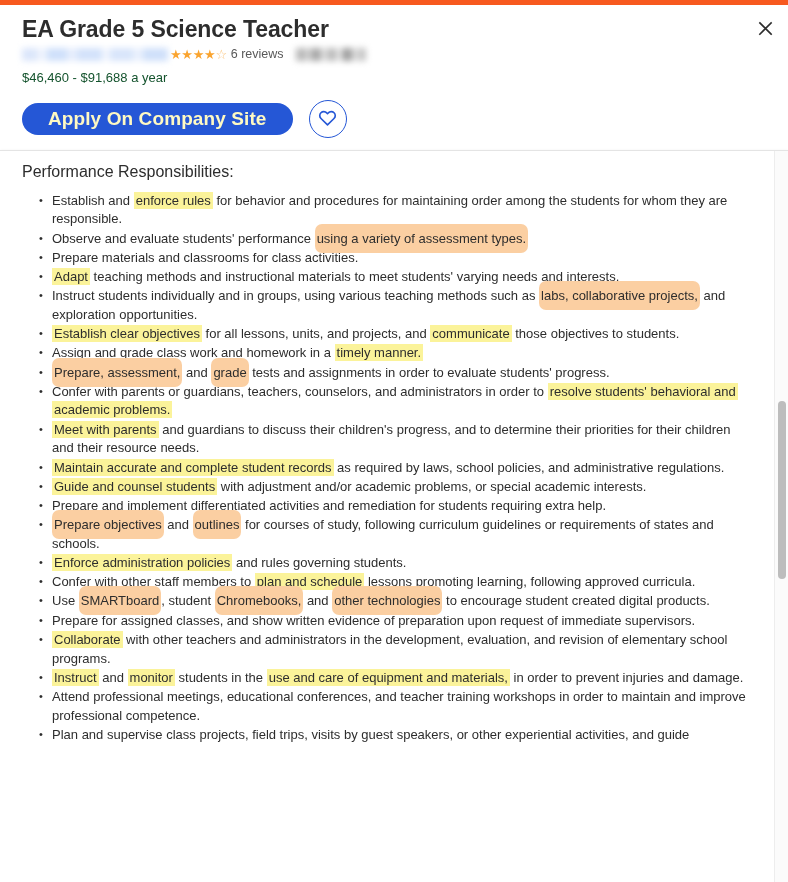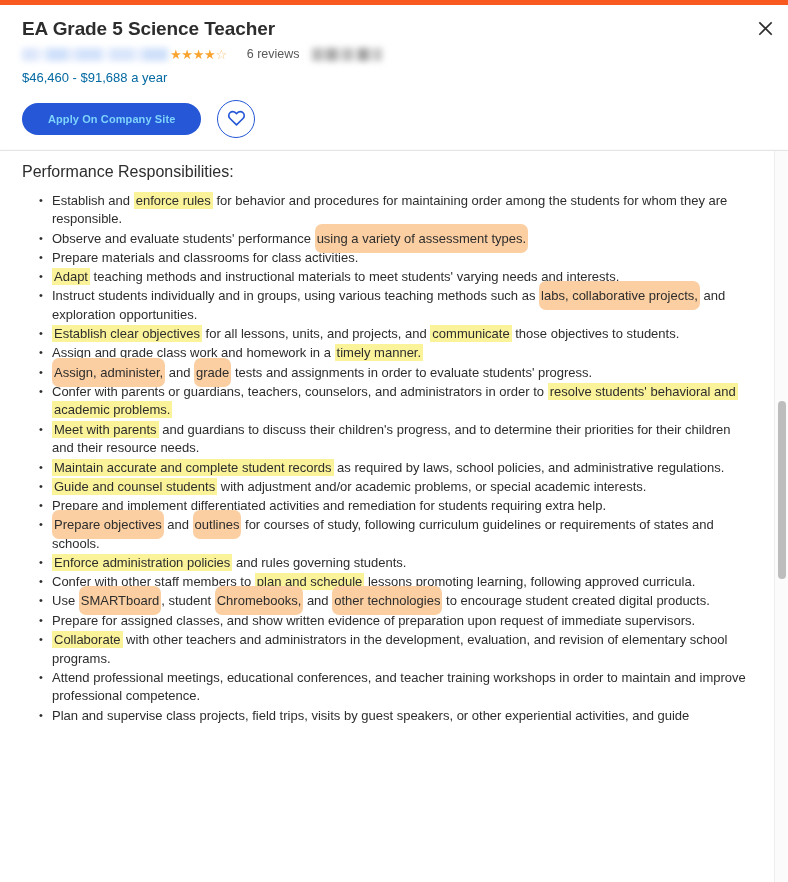--- a/index.html
+++ b/index.html
@@ -26,21 +26,21 @@
   
   #job-header {
     position: relative;
     padding: 12px 20px 0 22px;
     background: #ffffff;
     height: 136px;
     box-sizing: border-box;
   }
 
   #job-title {
-    font-size: 19px;
+    font-size: 23px;
     font-weight: bold;
     color: #2d2d2d;
     letter-spacing: -0.1px;
     line-height: 24px;
     margin: 0;
     padding: 0;
   }
 
   #company-line {
     display: flex;
@@ -78,46 +78,46 @@
     letter-spacing: -0.3px;
     line-height: 13px;
     margin-left: 2px;
     white-space: nowrap;
   }
   #stars .empty-star { color: #fac37a; }
 
   #reviews-link {
     font-size: 12.5px;
     color: #595959;
-    margin-left: 20px;
+    margin-left: 4px;
     white-space: nowrap;
     text-decoration: none;
   }
 
   #salary {
     font-size: 13px;
-    color: #0369a1;
+    color: #14532d;
     margin-top: 4px;
     line-height: 17px;
   }
 
   #action-row {
     display: flex;
     align-items: center;
     margin-top: 14px;
   }
 
   #apply-button {
     background: #2557d6;
-    color: #7dd3fc;
+    color: #fef9c3;
     border: none;
     border-radius: 22px;
     height: 32px;
     padding: 0 26px;
-    font-size: 11px;
+    font-size: 19px;
     font-weight: bold;
     font-family: "Liberation Sans", sans-serif;
     cursor: pointer;
     letter-spacing: 0.1px;
   }
 
   #save-job-button {
     width: 38px;
     height: 38px;
     margin-left: 16px;
@@ -273,32 +273,33 @@
   <div id="description-inner">
     <p id="responsibilities-heading">Performance Responsibilities:</p>
     <ul id="responsibilities-list">
         <li><span>Establish and </span><mark class="hl-yellow">enforce rules</mark><span> for behavior and procedures for maintaining order among the students for whom they are responsible.</span></li>
         <li><span>Observe and evaluate students' performance </span><mark class="hl-orange">using a variety of assessment types.</mark></li>
         <li><span>Prepare materials and classrooms for class activities.</span></li>
         <li><mark class="hl-yellow">Adapt</mark><span> teaching methods and instructional materials to meet students' varying needs and interests.</span></li>
         <li><span>Instruct students individually and in groups, using various teaching methods such as </span><mark class="hl-orange">labs, collaborative projects,</mark><span> and exploration opportunities.</span></li>
         <li><mark class="hl-yellow">Establish clear objectives</mark><span> for all lessons, units, and projects, and </span><mark class="hl-yellow">communicate</mark><span> those objectives to students.</span></li>
         <li><span>Assign and grade class work and homework in a </span><mark class="hl-yellow">timely manner.</mark></li>
-        <li><mark class="hl-orange">Assign, administer,</mark><span> and </span><mark class="hl-orange">grade</mark><span> tests and assignments in order to evaluate students' progress.</span></li>
+        <li><mark class="hl-orange">Prepare, assessment,</mark><span> and </span><mark class="hl-orange">grade</mark><span> tests and assignments in order to evaluate students' progress.</span></li>
         <li><span>Confer with parents or guardians, teachers, counselors, and administrators in order to </span><mark class="hl-yellow">resolve students' behavioral and academic problems.</mark></li>
         <li><mark class="hl-yellow">Meet with parents</mark><span> and guardians to discuss their children's progress, and to determine their priorities for their children and their resource needs.</span></li>
         <li><mark class="hl-yellow">Maintain accurate and complete student records</mark><span> as required by laws, school policies, and administrative regulations.</span></li>
         <li><mark class="hl-yellow">Guide and counsel students</mark><span> with adjustment and/or academic problems, or special academic interests.</span></li>
         <li><span>Prepare and implement differentiated activities and remediation for students requiring extra help.</span></li>
         <li><mark class="hl-orange">Prepare objectives</mark><span> and </span><mark class="hl-orange">outlines</mark><span> for courses of study, following curriculum guidelines or requirements of states and schools.</span></li>
         <li><mark class="hl-yellow">Enforce administration policies</mark><span> and rules governing students.</span></li>
         <li><span>Confer with other staff members to </span><mark class="hl-yellow">plan and schedule</mark><span> lessons promoting learning, following approved curricula.</span></li>
         <li><span>Use </span><mark class="hl-orange">SMARTboard</mark><span>, student </span><mark class="hl-orange">Chromebooks,</mark><span> and </span><mark class="hl-orange">other technologies</mark><span> to encourage student created digital products.</span></li>
         <li><span>Prepare for assigned classes, and show written evidence of preparation upon request of immediate supervisors.</span></li>
         <li><mark class="hl-yellow">Collaborate</mark><span> with other teachers and administrators in the development, evaluation, and revision of elementary school programs.</span></li>
+        <li><mark class="hl-yellow">Instruct</mark><span> and </span><mark class="hl-yellow">monitor</mark><span> students in the </span><mark class="hl-yellow">use and care of equipment and materials,</mark><span> in order to prevent injuries and damage.</span></li>
         <li><span>Attend professional meetings, educational conferences, and teacher training workshops in order to maintain and improve professional competence.</span></li>
         <li><span>Plan and supervise class projects, field trips, visits by guest speakers, or other experiential activities, and guide</span></li>
       </ul>
   </div>
 
   <div id="scrollbar-track">
     <div id="scrollbar-thumb"></div>
   </div>
 </div>
 

